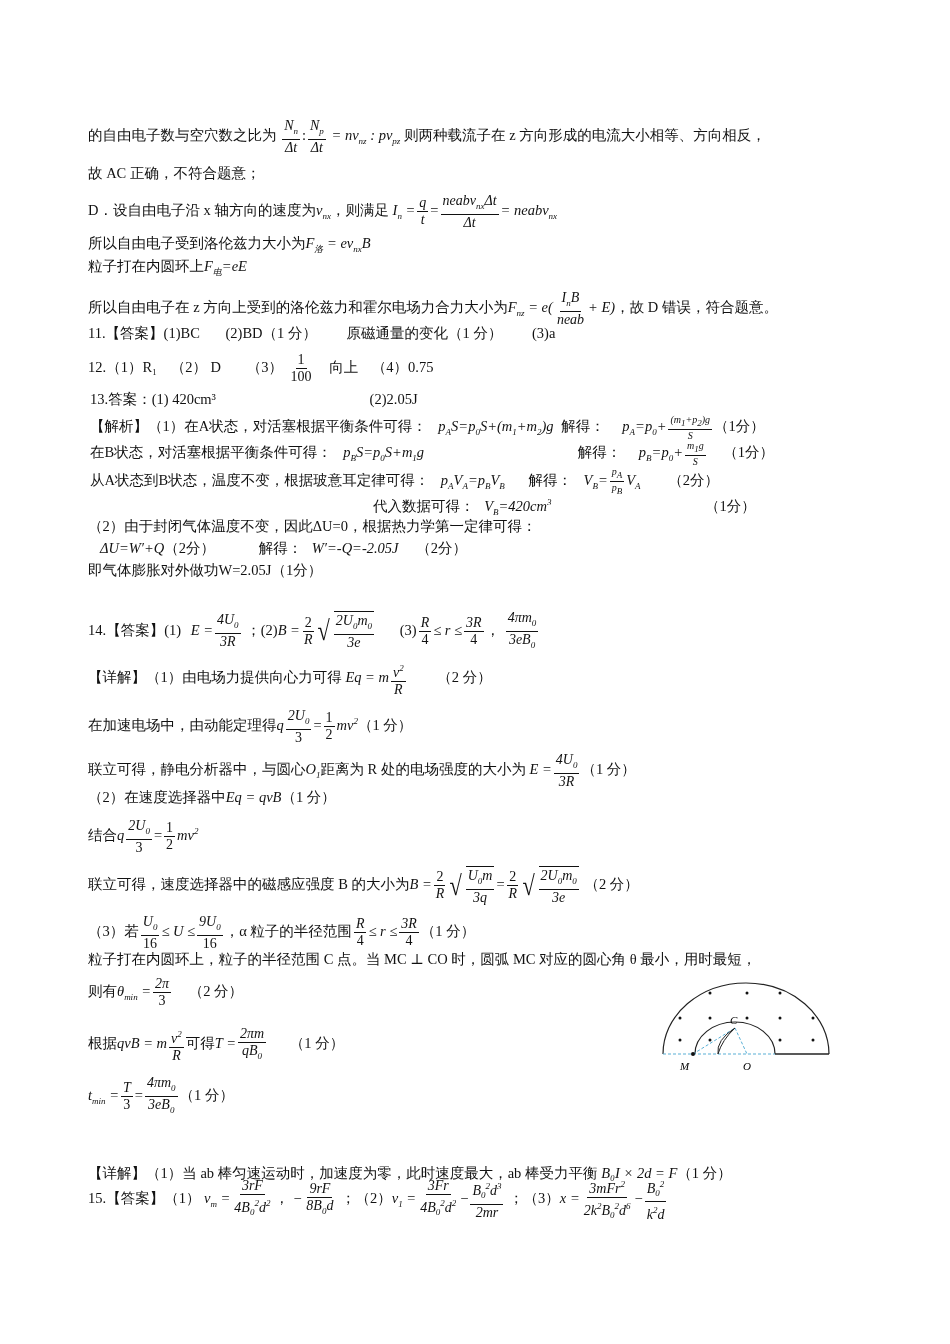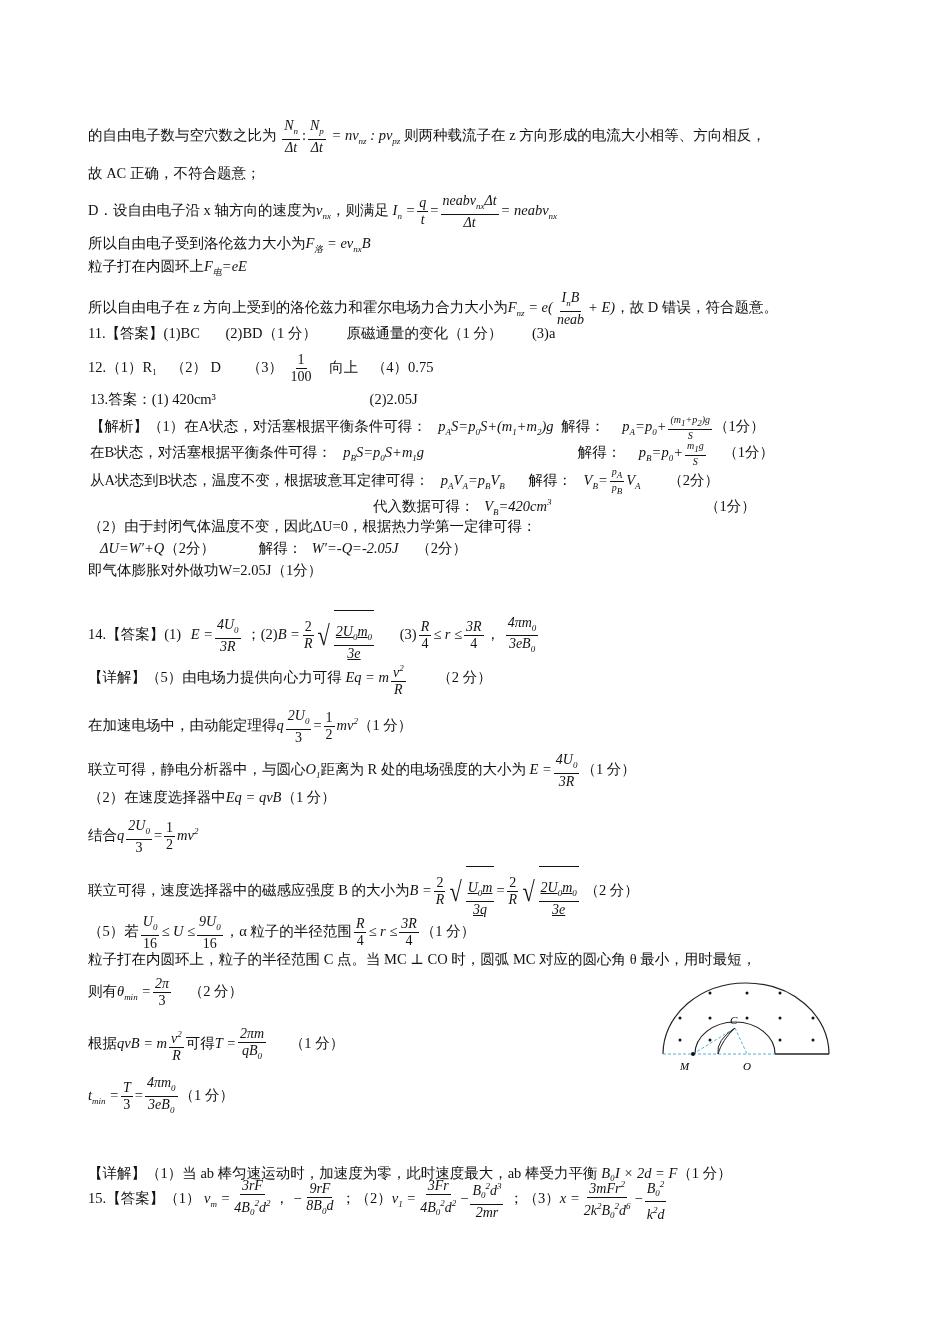--- a/index.html
+++ b/index.html
@@ -7,21 +7,21 @@
        font-family:"Liberation Serif","DejaVu Serif",serif;color:#111;font-size:14.5px;}
   .ln{position:absolute;left:88px;white-space:nowrap;line-height:18px;}
   .i{font-style:italic;}
   .frac{display:inline-flex;flex-direction:column;align-items:center;vertical-align:middle;margin:0 2px;font-size:14px;line-height:16px;}
   .frac .n{border-bottom:1px solid #111;padding:0 2px;}
   .frac .d{padding:0 2px;}
   .frac.sm{font-size:10px;line-height:11px;}
   sub,sup{font-size:9px;}
   .sqrt{display:inline-flex;align-items:center;vertical-align:middle;}
   .sqrt .rad{font-size:28px;line-height:28px;transform:scaleX(0.8);}
-  .sqrt .body{border-top:1px solid #111;padding-top:13px;text-decoration:underline;}
+  .sqrt .body{border-top:1px solid #111;padding-top:1px;}
   .b{font-weight:normal;}
   .gap{display:inline-block;}
   svg text{font-family:"Liberation Serif",serif;font-style:italic;}
 </style>
 </head>
 <body>
 
 <div class="ln" style="top:118px">
   <span>的自由电子数与空穴数之比为</span>
   <span class="frac">
@@ -147,21 +147,21 @@
     </span><span class="i">≤ r ≤</span><span class="frac">
       <span class="n i">3R</span>
       <span class="d">4</span>
     </span>，
   <span class="frac">
       <span class="n i">4πm<sub>0</sub></span>
       <span class="d i">3eB<sub>0</sub></span>
     </span>
 </div>
 <div class="ln" style="top:660px">
-  <span>【详解】</span><span>（5）由电场力提供向心力可得</span>
+  <span>【详解】</span><span>（1）由电场力提供向心力可得</span>
   <span class="i">Eq = m</span><span class="frac">
       <span class="n i">v<sup>2</sup></span>
       <span class="d i">R</span>
     </span>
   <span class="gap" style="width:26px"></span><span>（2 分）</span>
 </div>
 <div class="ln" style="top:708px">
   <span>在加速电场中，由动能定理得</span><span class="i">q</span><span class="frac">
       <span class="n i">2U<sub>0</sub></span>
       <span class="d">3</span>
@@ -205,21 +205,21 @@
     </span><span class="sqrt">
       <span class="rad">√</span>
       <span class="frac body">
         <span class="n i">2U<sub>0</sub>m<sub>0</sub></span>
         <span class="d i">3e</span>
       </span>
     </span>
   <span>（2 分）</span>
 </div>
 <div class="ln" style="top:914px">
-  <span>（5）若</span><span class="frac">
+  <span>（3）若</span><span class="frac">
       <span class="n i">U<sub>0</sub></span>
       <span class="d">16</span>
     </span><span class="i">≤ U ≤</span><span class="frac">
       <span class="n i">9U<sub>0</sub></span>
       <span class="d">16</span>
     </span><span>，α 粒子的半径范围</span><span class="frac">
       <span class="n i">R</span>
       <span class="d">4</span>
     </span><span class="i">≤ r ≤</span><span class="frac">
       <span class="n i">3R</span>

